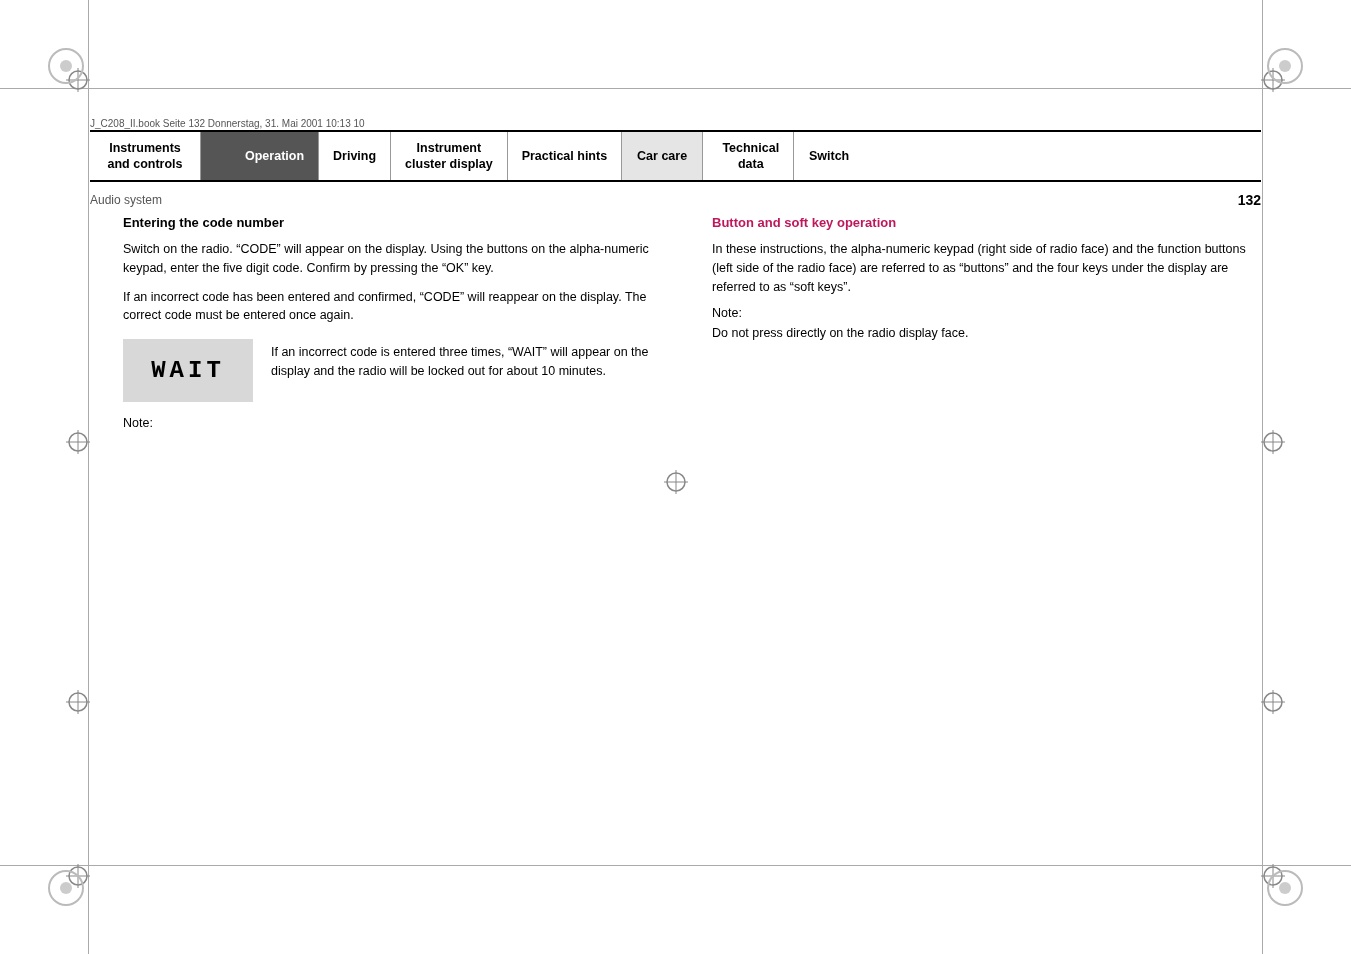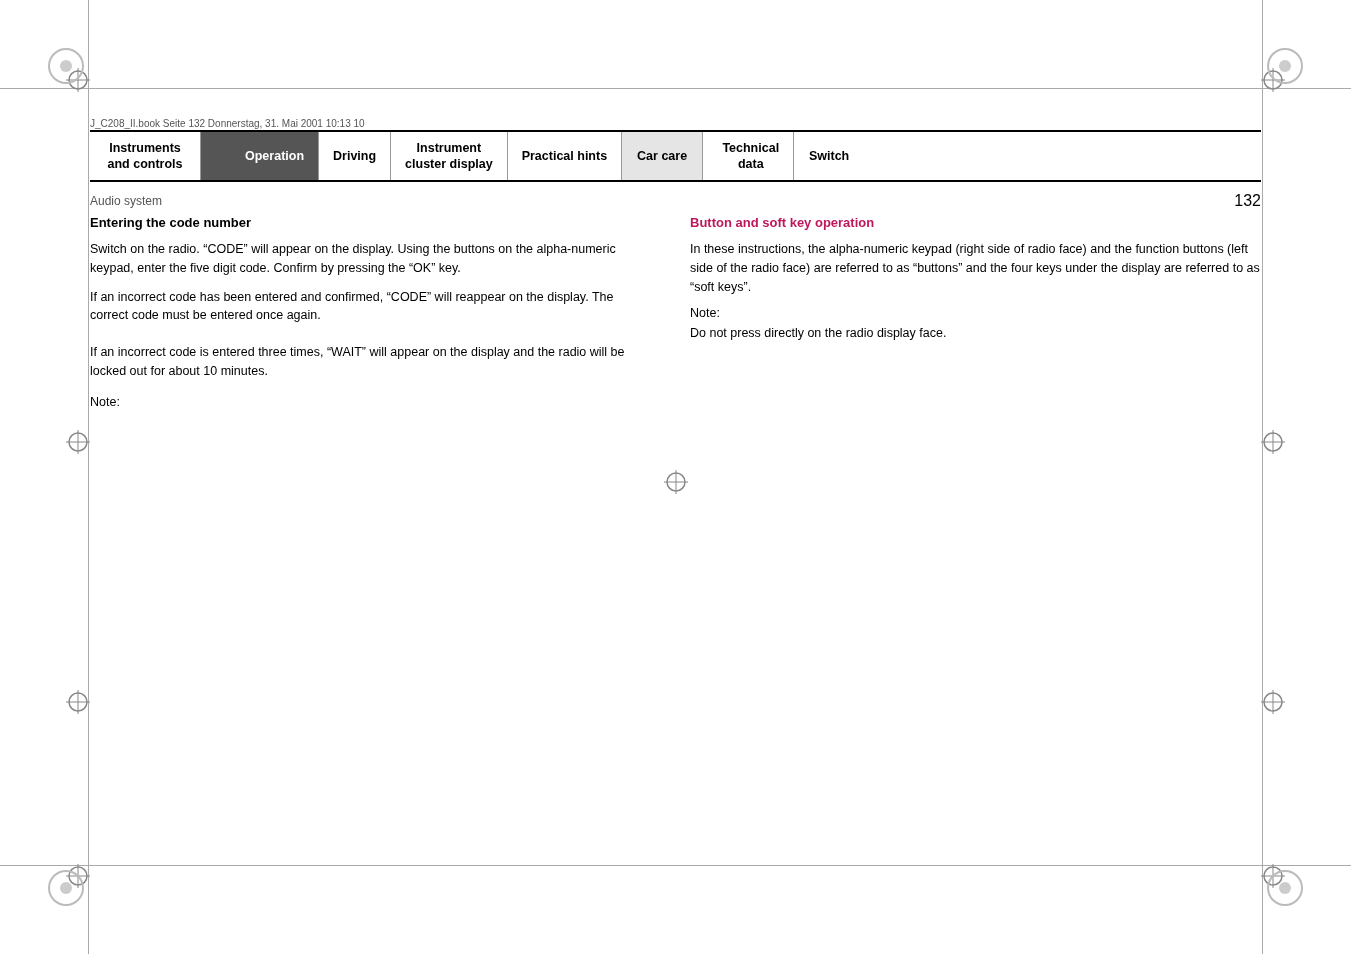--- a/index.html
+++ b/index.html
@@ -91,39 +91,40 @@
       padding-bottom: 4px;
       gap: 28px;
     }
 
     .section-title {
       font-size: 12px;
       color: #555;
     }
 
     .page-number {
-      font-size: 16px;
-      font-weight: normal;
+      font-size: 14px;
+      font-weight: bold;
       color: #000;
     }
 
     
     .content-area {
       position: absolute;
       top: 215px;
       left: 90px;
       right: 90px;
       bottom: 60px;
       display: flex;
       gap: 40px;
     }
 
     .col-left {
       flex: 1;
       max-width: 560px;
+      margin-left: 33px;
     }
 
     .col-right {
       flex: 1;
     }
 
     .section-heading {
       font-size: 13px;
       font-weight: bold;
       margin-bottom: 10px;
@@ -369,20 +370,21 @@
 </div>
 
 <div class="content-area">
 
   <div class="col-left">
     <h2 class="section-heading">Entering the code number</h2>
     <p class="body-text">Switch on the radio. “CODE” will appear on the display. Using the buttons on the alpha-numeric keypad, enter the five digit code. Confirm by pressing the “OK” key.</p>
     <p class="body-text">If an incorrect code has been entered and confirmed, “CODE” will reappear on the display. The correct code must be entered once again.</p>
 
     <div class="wait-box-row">
+      <div class="wait-display">WAIT</div>
       <p class="wait-text">If an incorrect code is entered three times, “WAIT” will appear on the display and the radio will be locked out for about 10 minutes.</p>
     </div>
 
     <p class="note-label">Note:</p>
   </div>
 
   <div class="col-right">
     <h2 class="section-heading blue">Button and soft key operation</h2>
     <p class="body-text">In these instructions, the alpha-numeric keypad (right side of radio face) and the function buttons (left side of the radio face) are referred to as “buttons” and the four keys under the display are referred to as “soft keys”.</p>
     <p class="note-label">Note:</p>

